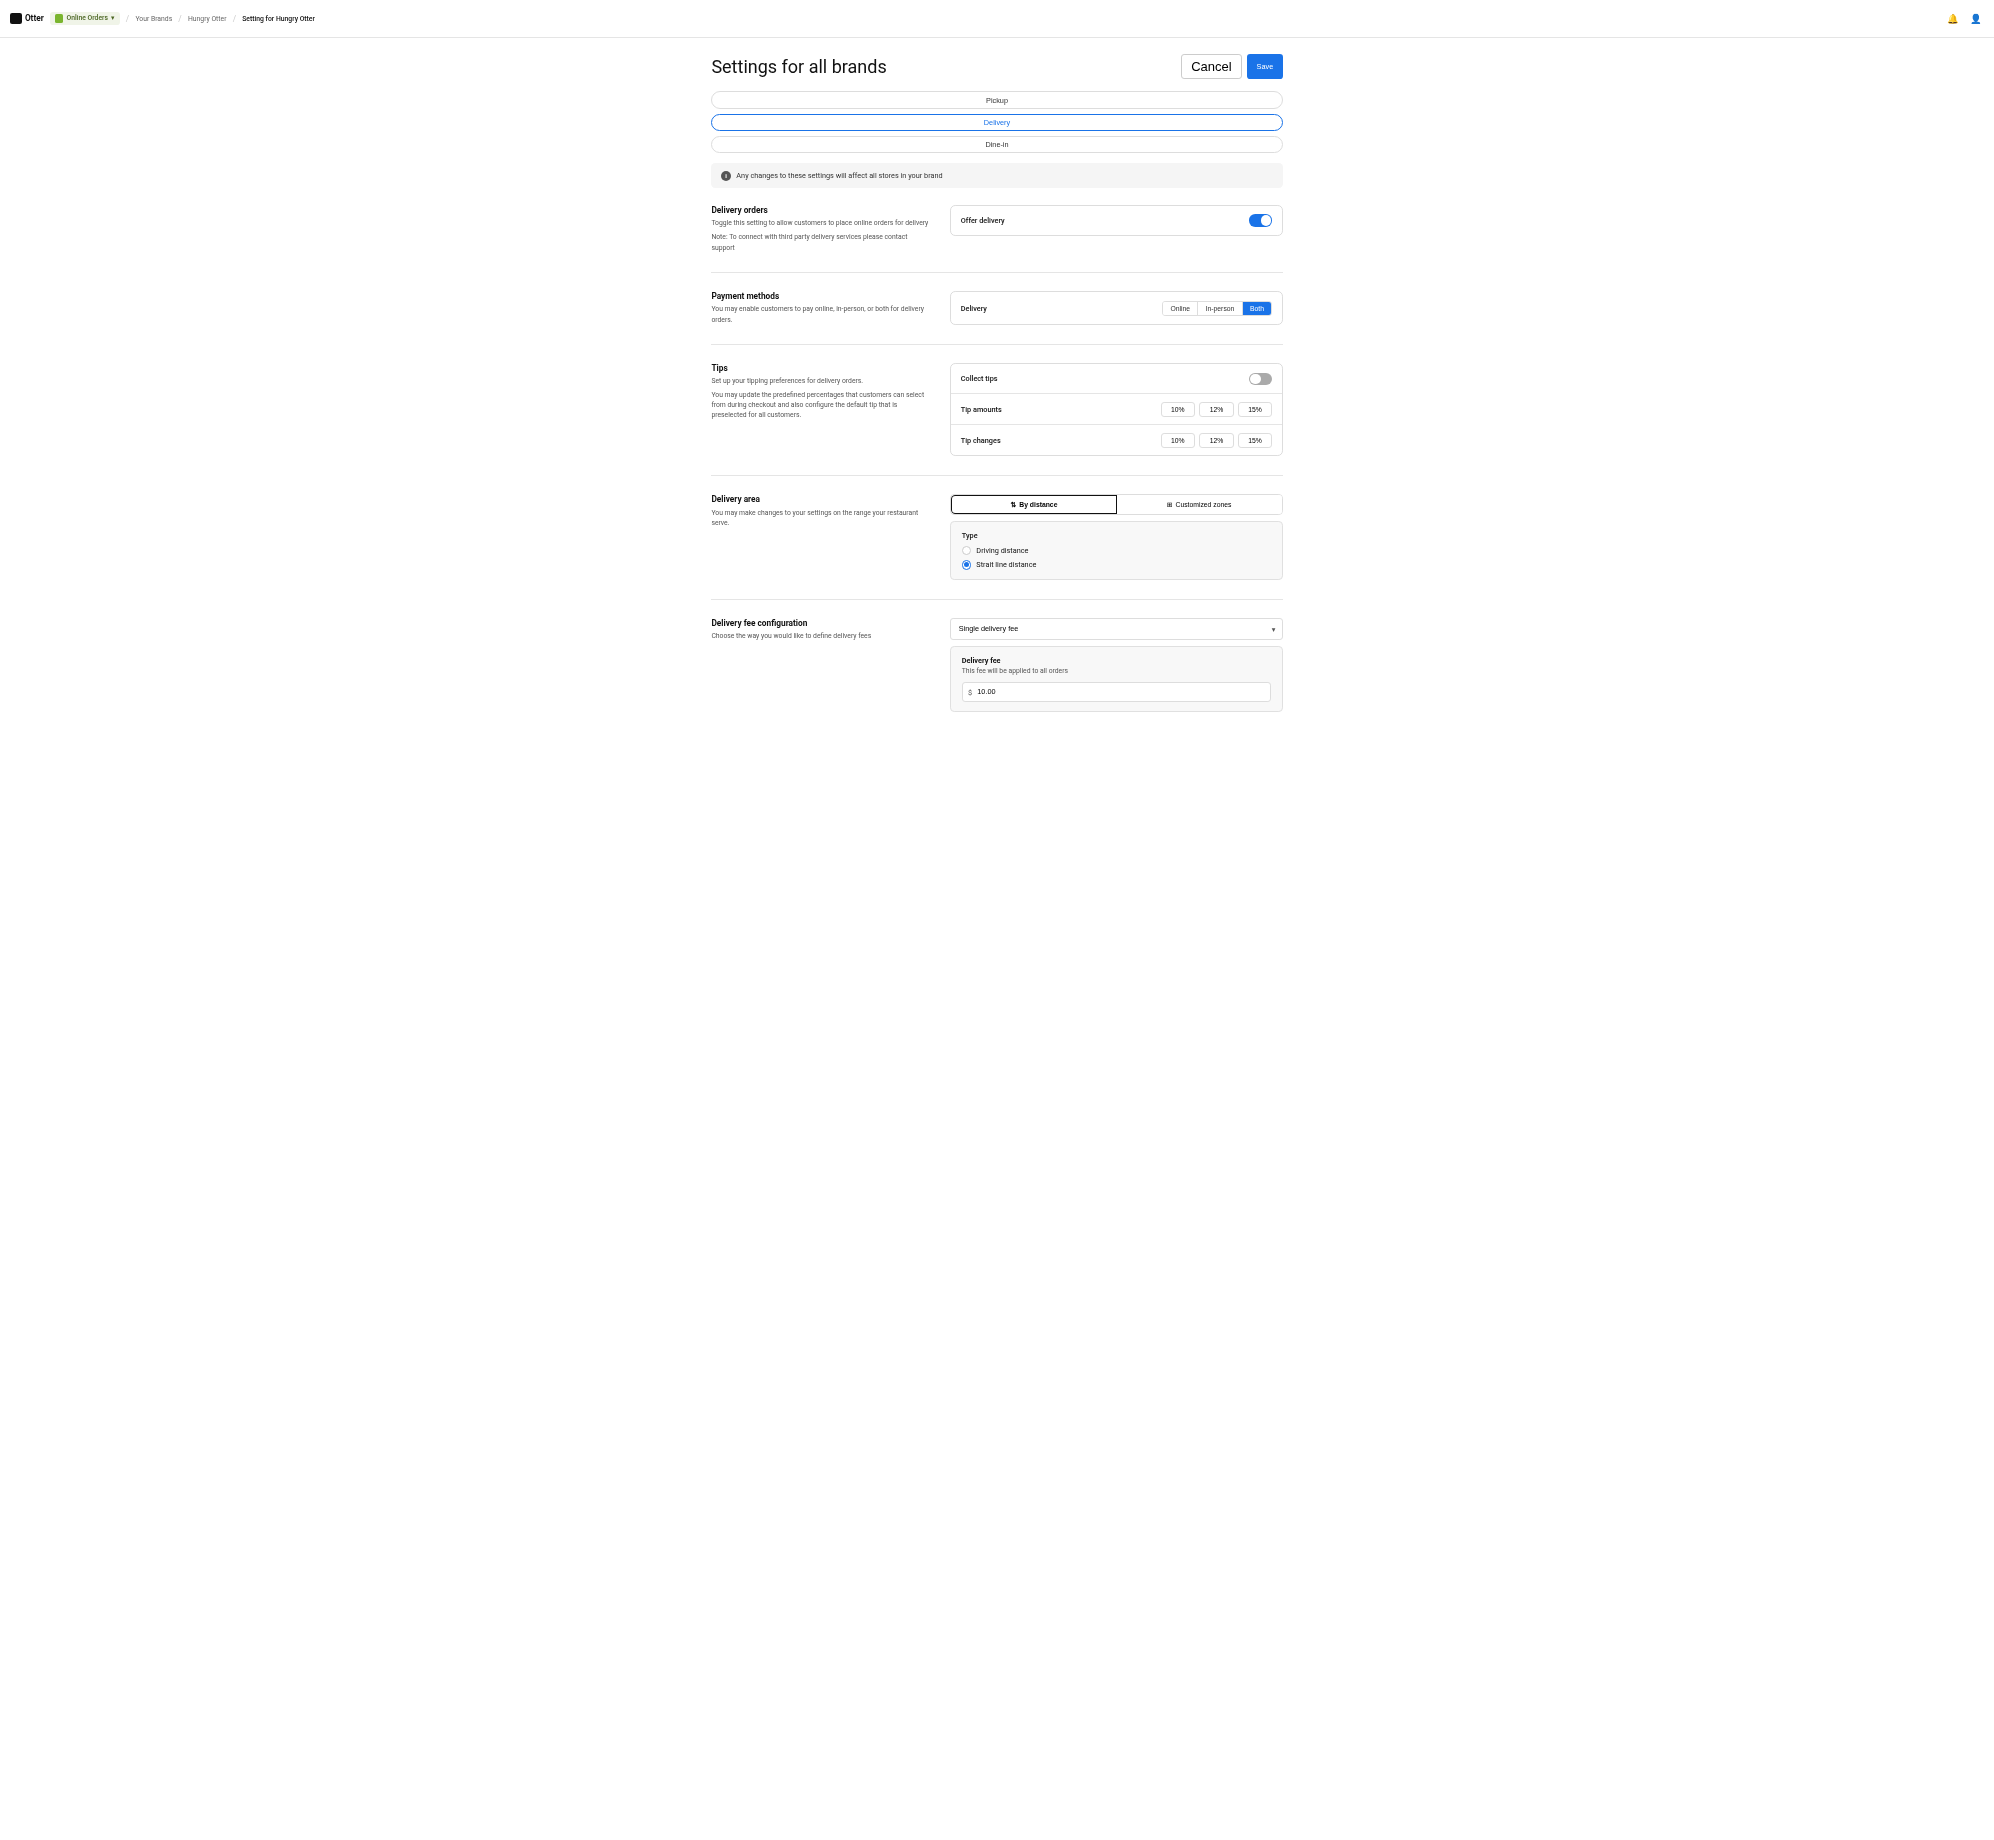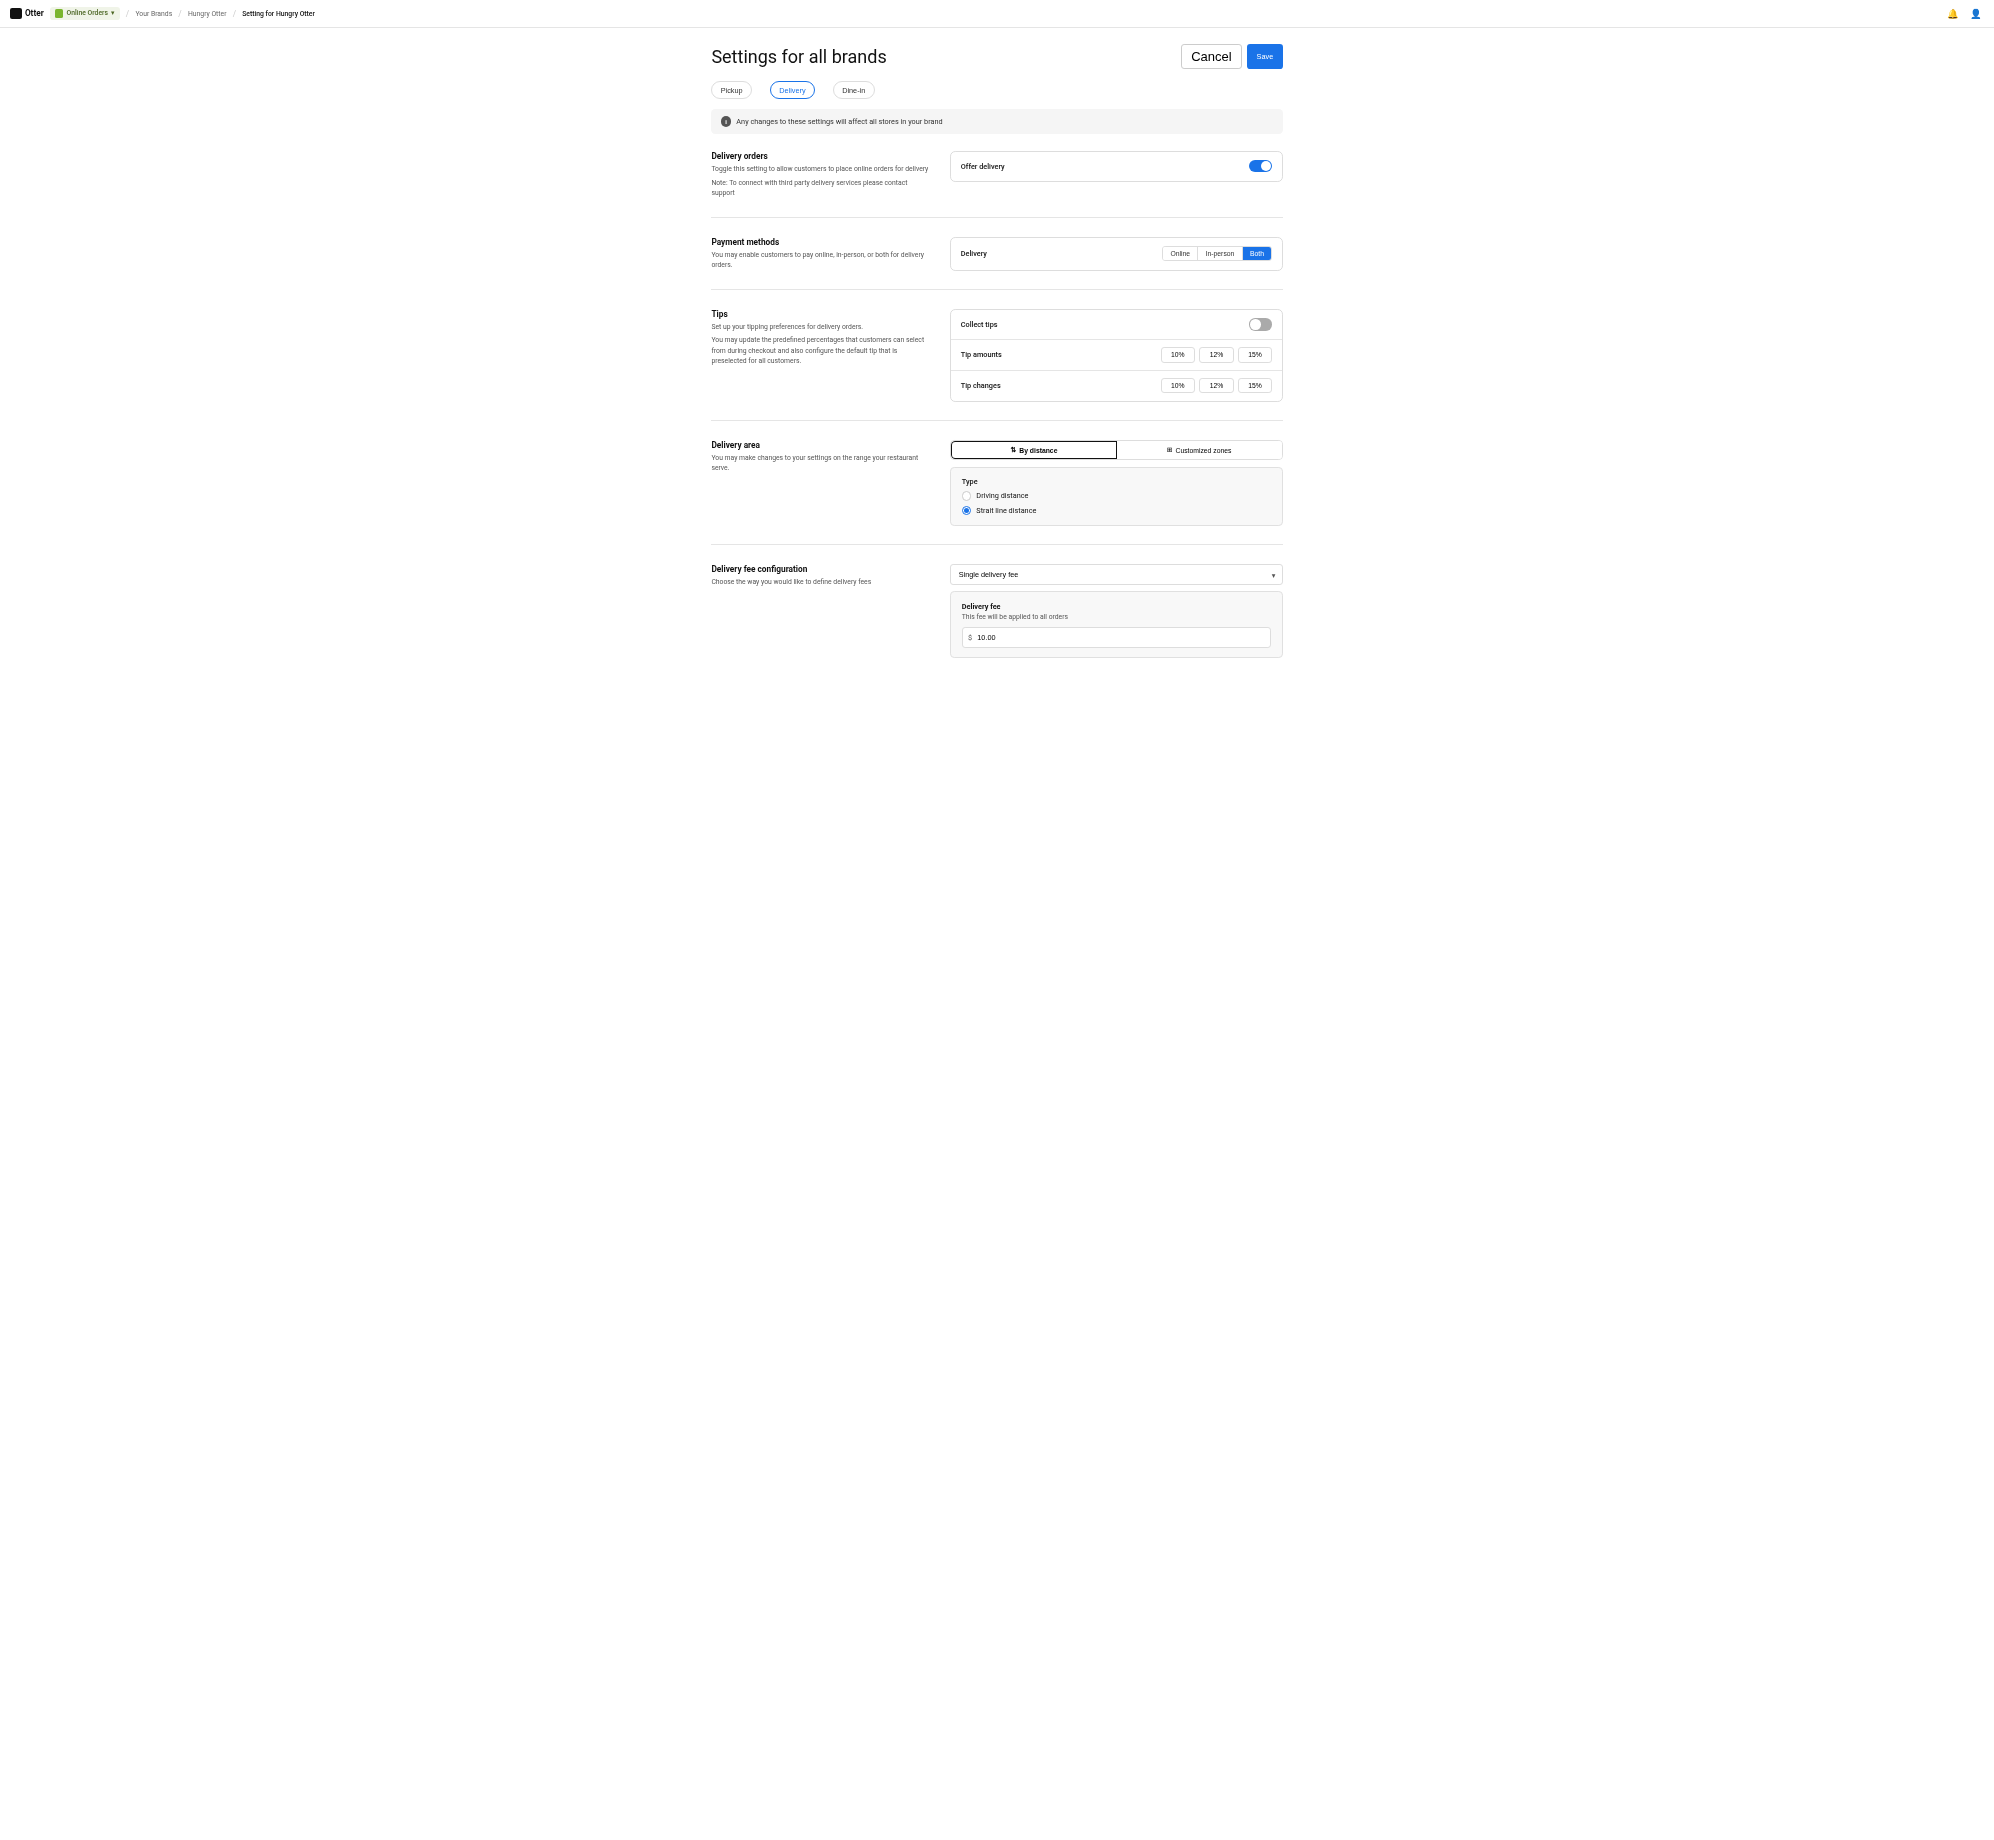--- a/index.html
+++ b/index.html
@@ -8,21 +8,21 @@
       background: #fff;
       color: #111;
       font-size: 7.3px;
     }
 
     
     .topnav {
       display: flex;
       align-items: center;
       padding: 0 10.4px;
-      height: 28px;
+      height: 38px;
       border-bottom: 0.5px solid #e5e5e5;
       gap: 6.2px;
     }
     .topnav-logo {
       display: flex;
       align-items: center;
       gap: 3.1px;
       font-weight: 700;
       font-size: 8.3px;
     }
@@ -100,22 +100,23 @@
       border-radius: 3.1px;
       padding: 4.2px 9.4px;
       cursor: pointer;
       font-size: 7.3px;
       font-weight: 500;
     }
 
     
     .tabs {
       display: flex;
-      gap: 18px;
+      gap: 5px;
       margin-bottom: 10.4px;
+      flex-direction: column;
     }
     .tab {
       padding: 3.1px 8.3px;
       border-radius: 10.4px;
       border: 0.5px solid #ddd;
       background: #fff;
       cursor: pointer;
       font-size: 7.3px;
       color: #333;
     }

